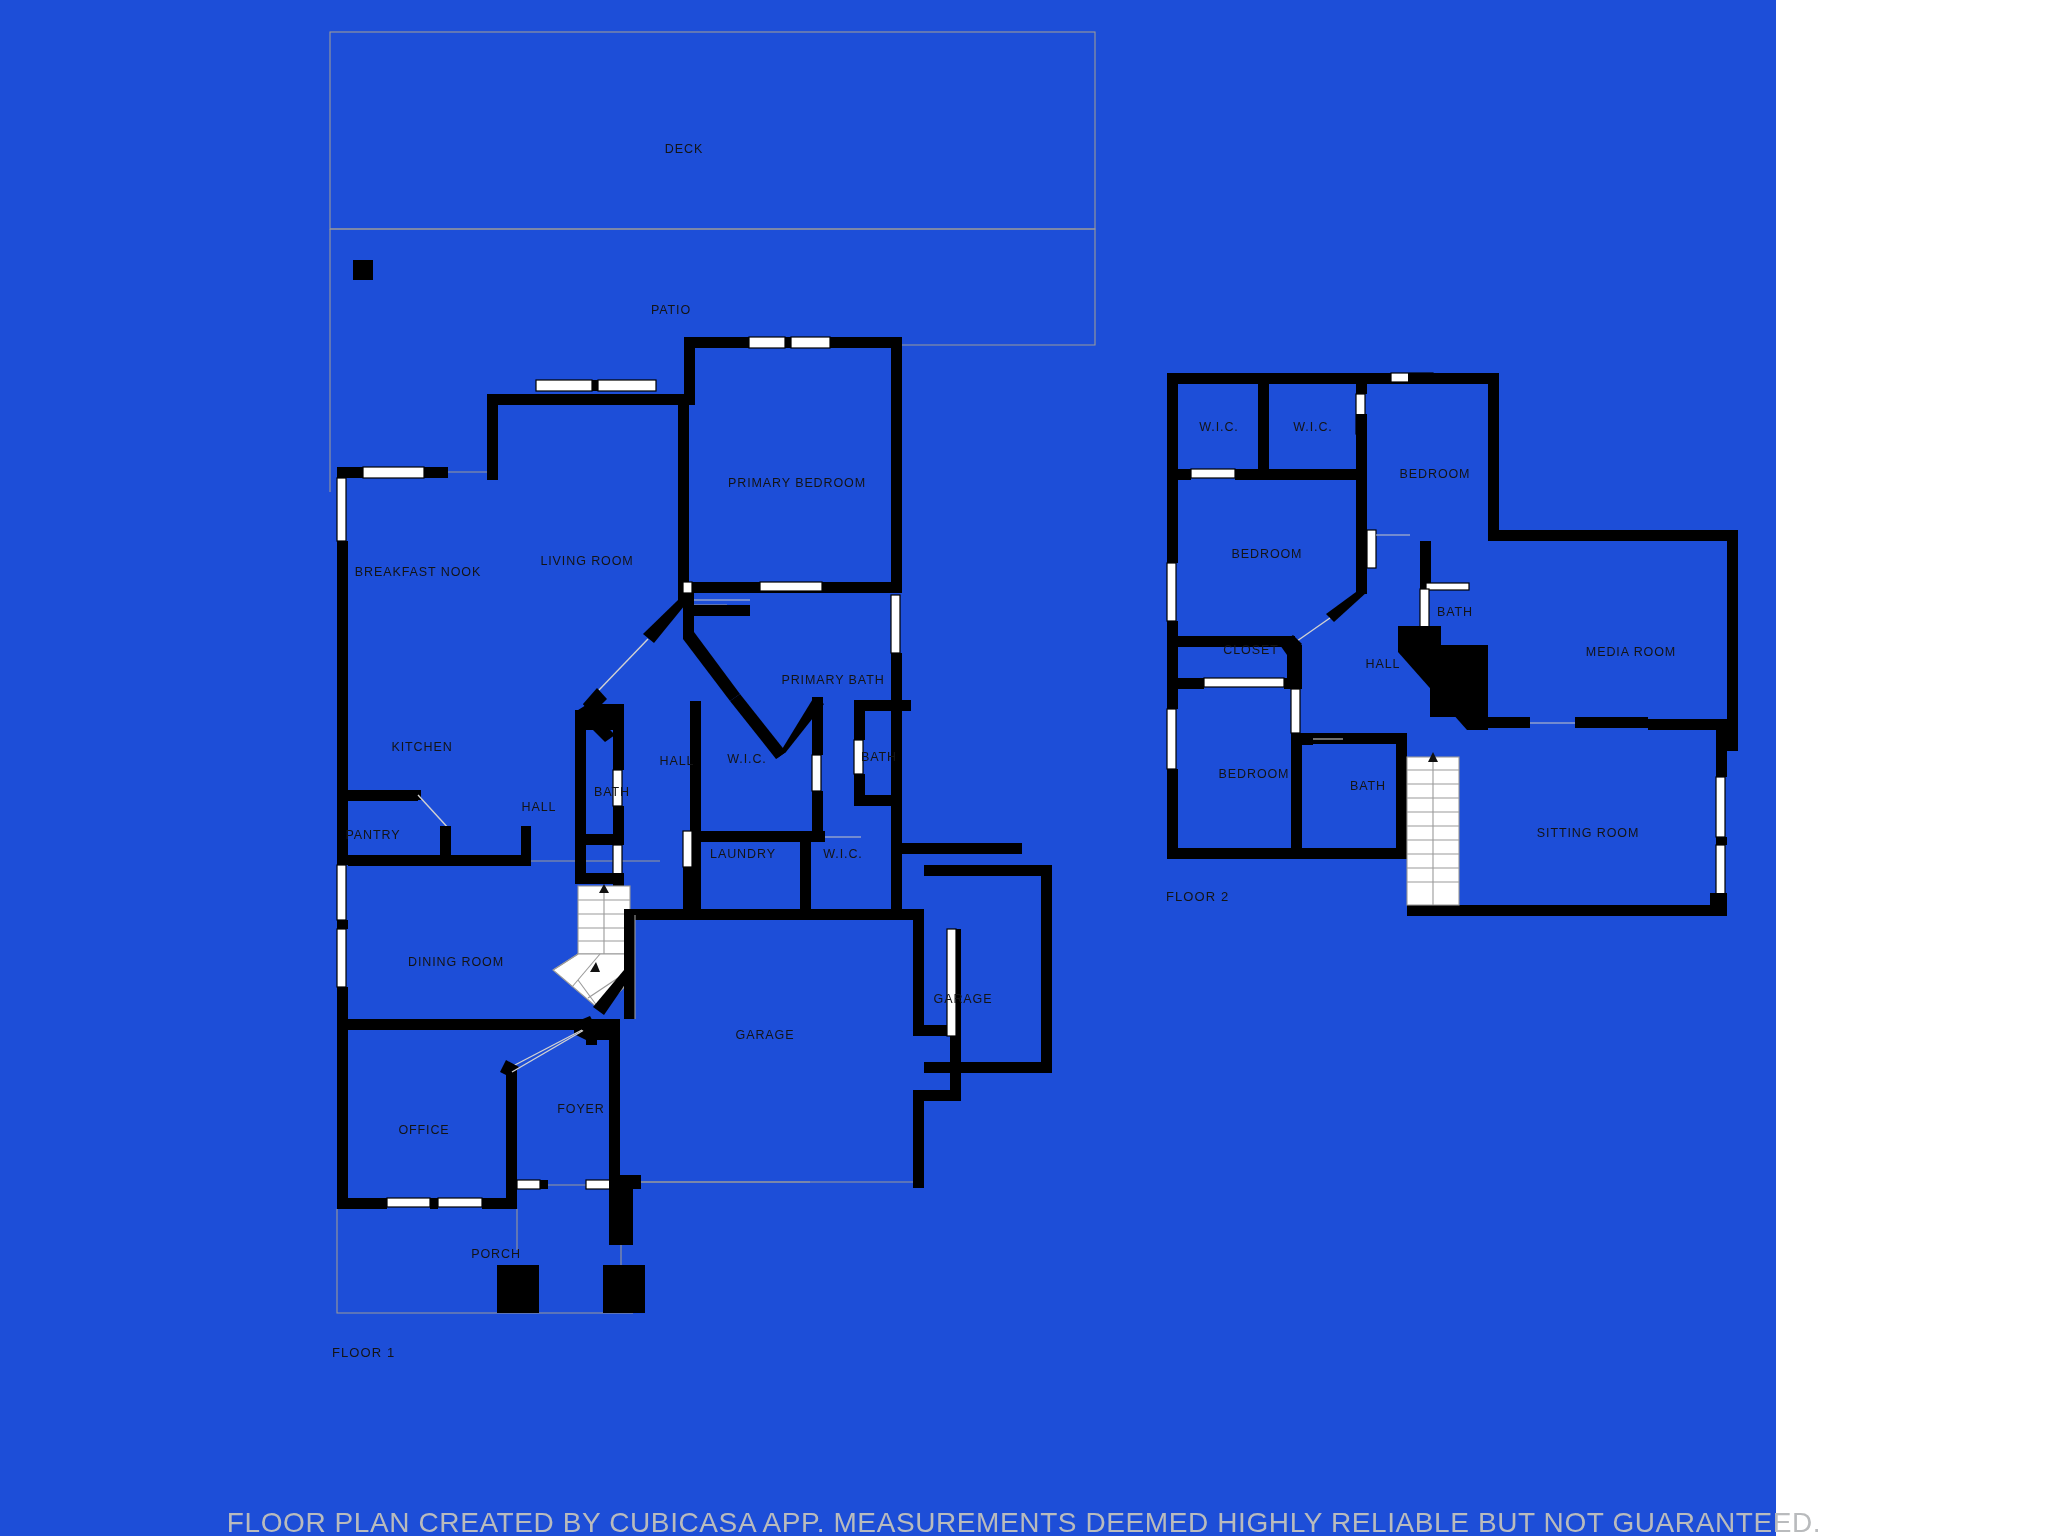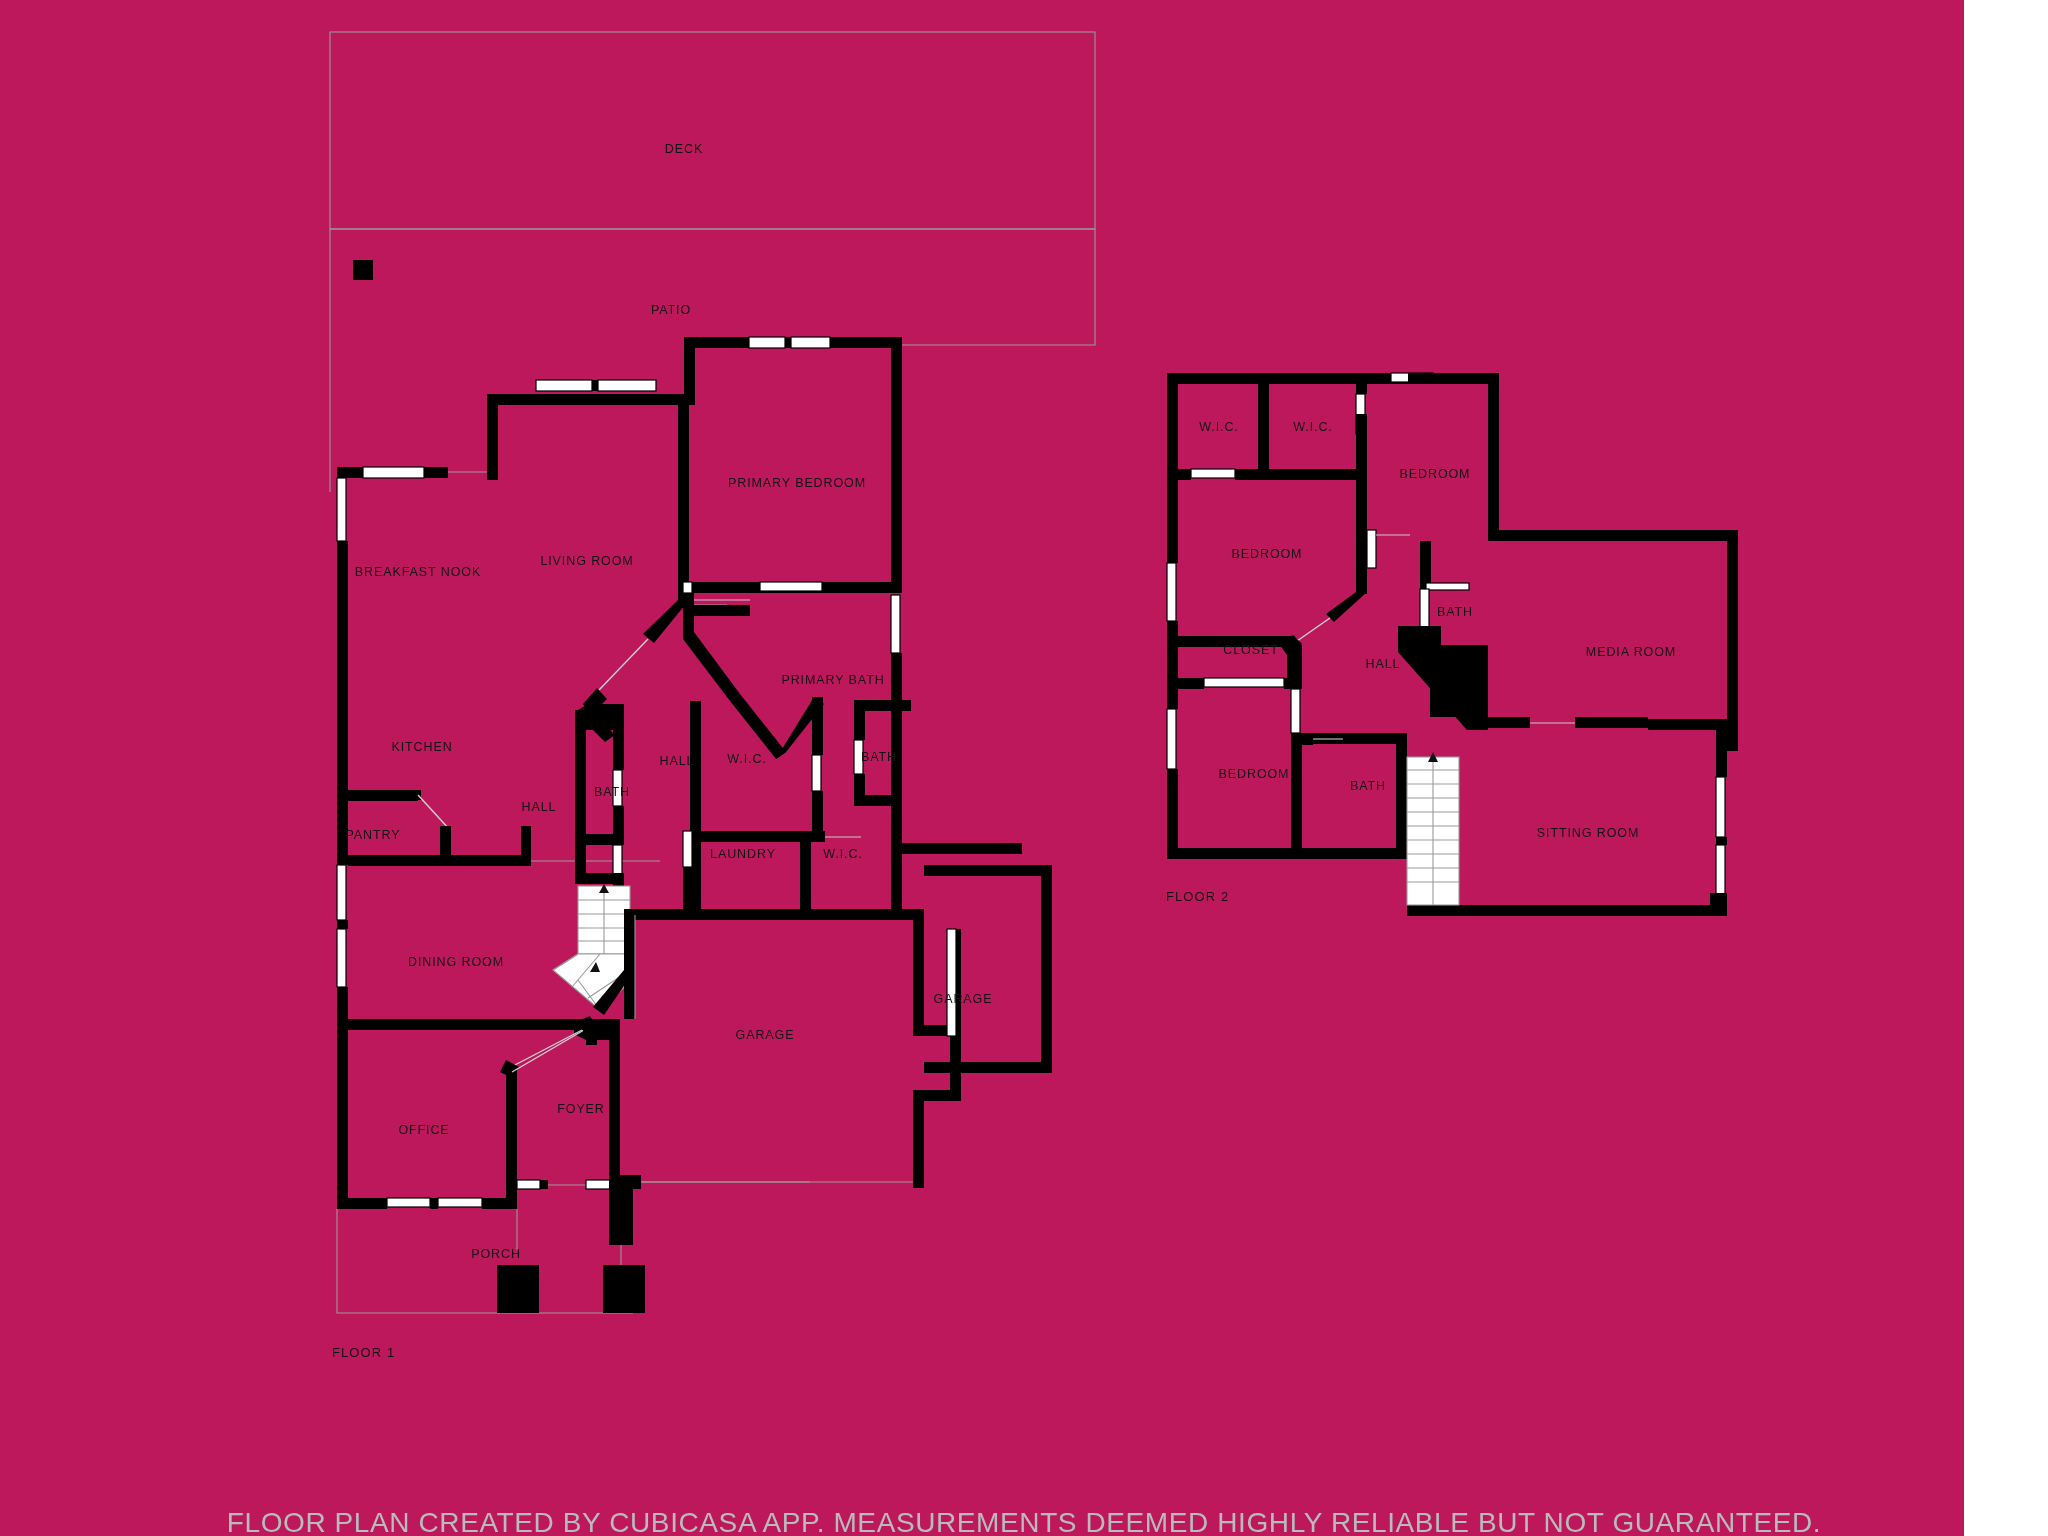--- a/index.html
+++ b/index.html
@@ -11,23 +11,23 @@
   body {
     width: 2048px;
     height: 1536px;
     font-family: "Liberation Sans", sans-serif;
     overflow: hidden;
     position: relative;
   }
   #stage {
     position: absolute;
     left: 0; top: 0;
-    width: 1964px;
+    width: 1776px;
     height: 1536px;
-    background: #be185d;
+    background: #1d4ed8;
   }
   svg.plan {
     position: absolute;
     left: 0; top: 0;
     width: 2048px;
     height: 1536px;
   }
   .room-label {
     font-family: "Liberation Sans", sans-serif;
     font-size: 12.5px;

